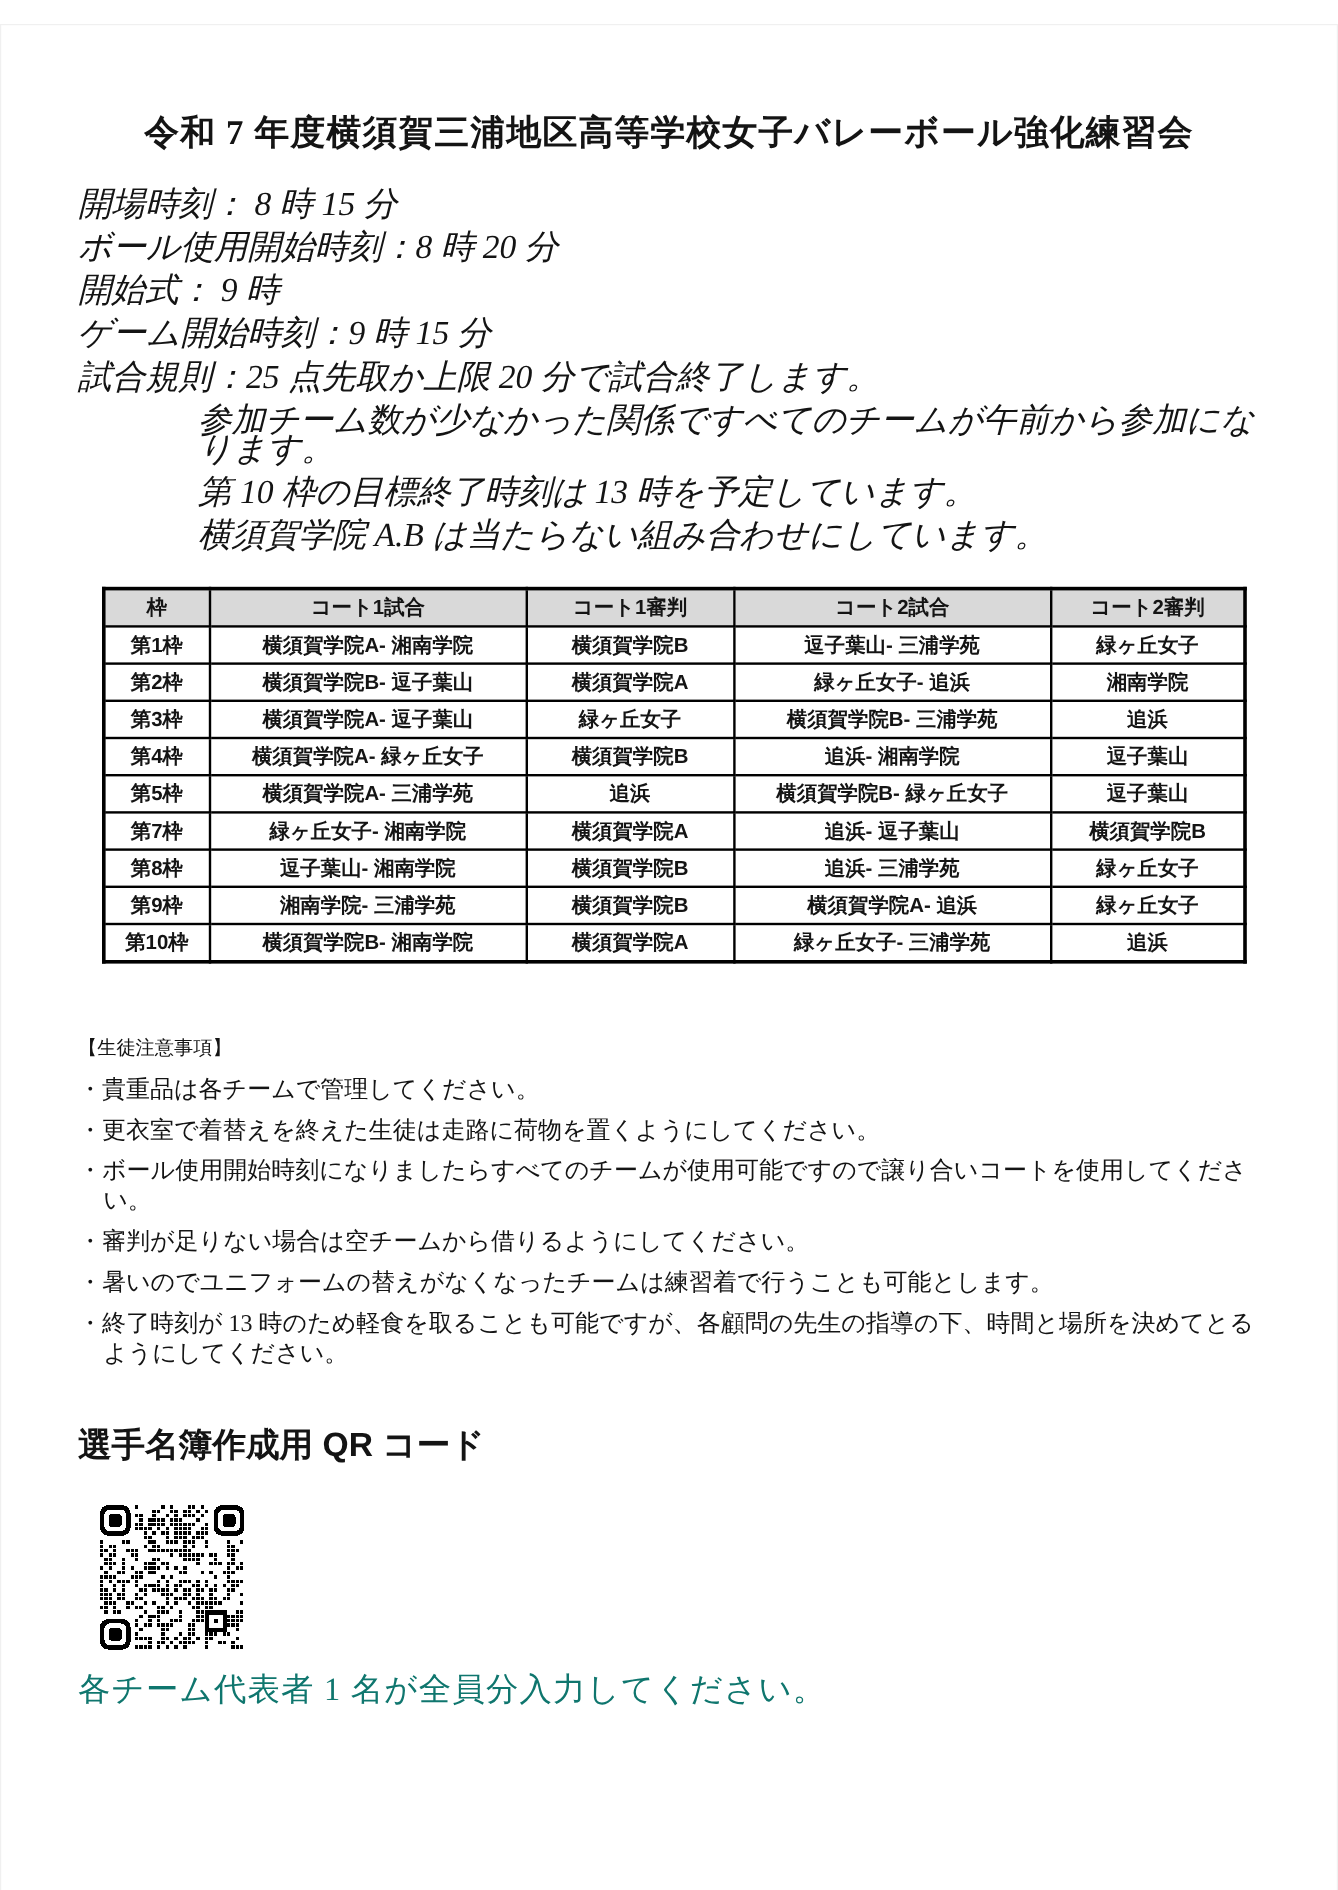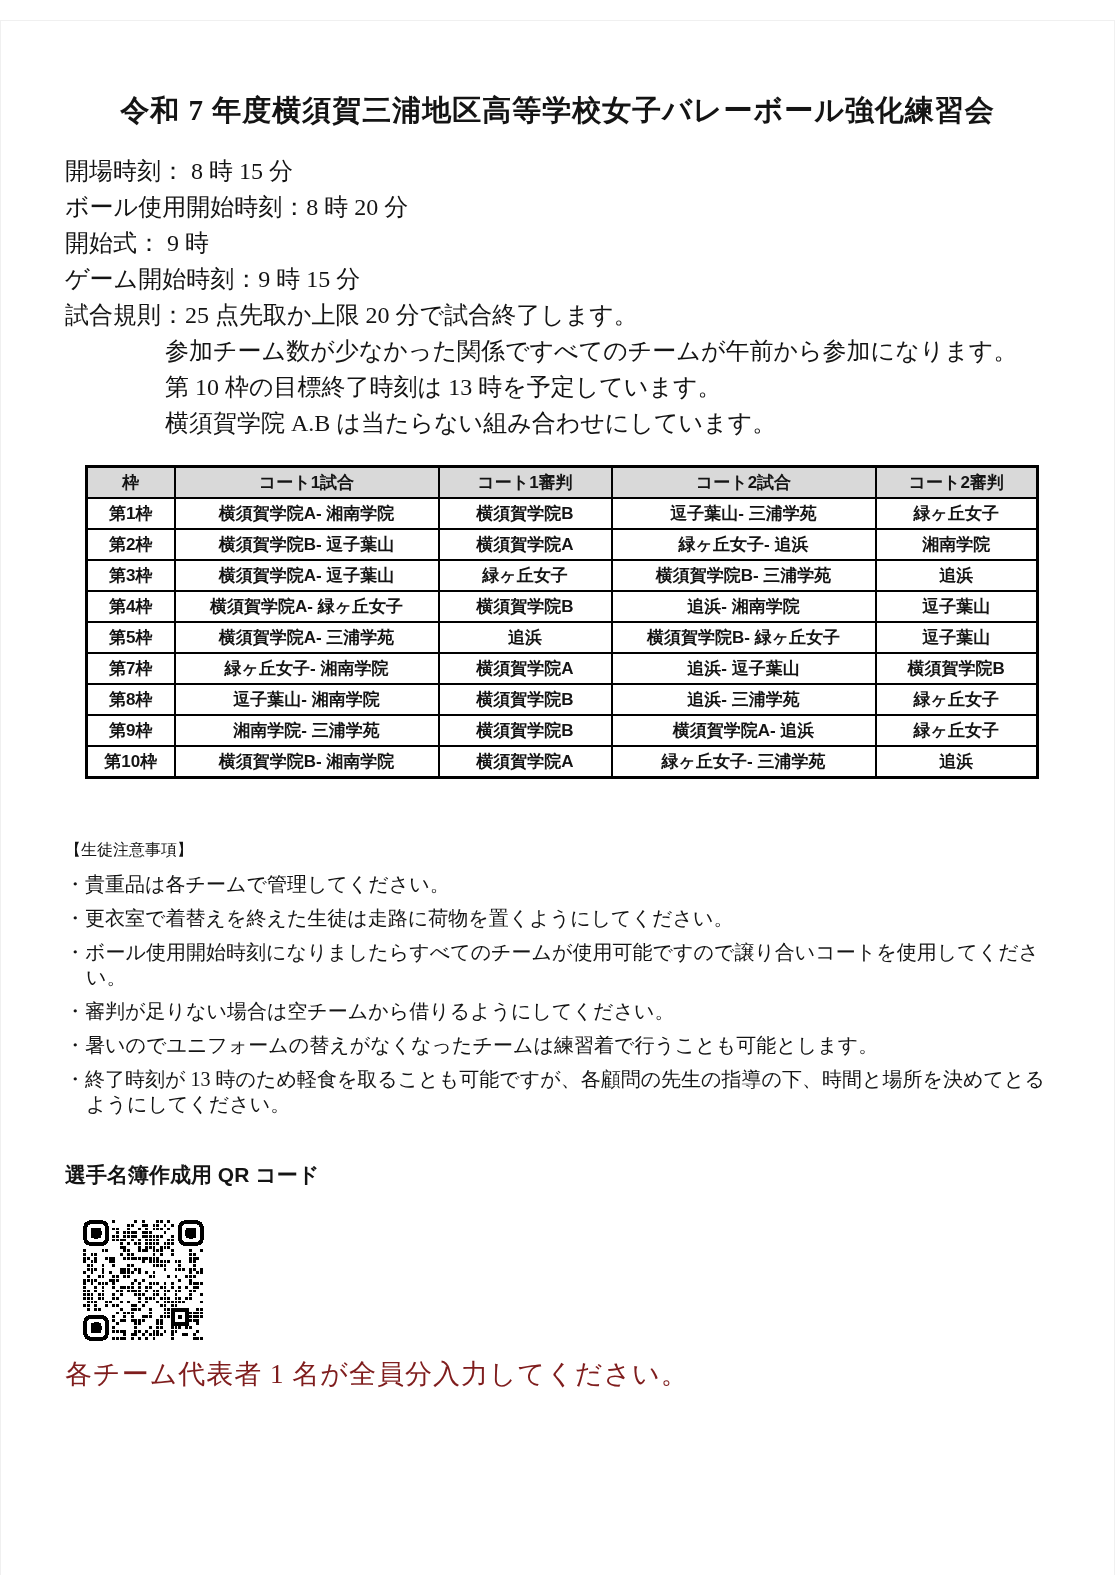--- a/index.html
+++ b/index.html
@@ -7,21 +7,21 @@
     width:1115px;min-height:1575px;background:#fff;box-sizing:border-box;
     padding:70px 64px 40px;border:1px solid #f0f0f0;
     font-family:"Liberation Serif","DejaVu Serif",serif;color:#141414;
     overflow:hidden;
     margin-top:20px;
   }
   .title{
     font-size:29px;font-weight:bold;text-align:center;
     margin:0 0 28px;letter-spacing:1px;
   }
-  .info-line{font-size:24px;line-height:24px;margin:0 0 12px;}
+  .info-line{font-size:28px;line-height:24px;margin:0 0 12px;font-style:italic;}
   .info-line.indent{padding-left:100px;}
   .schedule-table{
     border-collapse:collapse;margin:30px 0 0 20px;width:951px;table-layout:fixed;
     font-family:"Liberation Sans","DejaVu Sans",sans-serif;font-weight:bold;font-size:17px;
     border:3px solid #000;
   }
   .schedule-table th,.schedule-table td{
     border:2px solid #000;text-align:center;vertical-align:middle;
     padding:0;height:29px;overflow:hidden;white-space:nowrap;
   }
@@ -33,25 +33,25 @@
   }
   .note .bullet{color:#141414;}
   .red-underline{
     color:#dd0000;font-weight:bold;
     text-decoration:underline;text-decoration-color:#dd0000;
     text-decoration-thickness:1.5px;text-underline-offset:5px;
   }
   .red-note{line-height:36px;}
   .qr-heading{
     font-family:"Liberation Sans","DejaVu Sans",sans-serif;
-    font-size:21px;font-weight:bold;margin:44px 0 0;
+    font-size:28px;font-weight:bold;margin:44px 0 0;
   }
   .qr-box{width:135px;height:135px;margin:24px 0 0 11px;}
   .qr-box svg{display:block;width:135px;height:135px;}
-  .qr-caption{font-size:27px;color:#7f1d1d;margin:8px 0 0;letter-spacing:1px;}
+  .qr-caption{font-size:27px;color:#0f766e;margin:8px 0 0;letter-spacing:1px;}
 </style>
 </head>
 <body>
 
 <div class="page">
 
   <h1 class="title">令和 7 年度横須賀三浦地区高等学校女子バレーボール強化練習会</h1>
 
   <p class="info-line">開場時刻： 8 時 15 分</p>
   <p class="info-line">ボール使用開始時刻：8 時 20 分</p>

